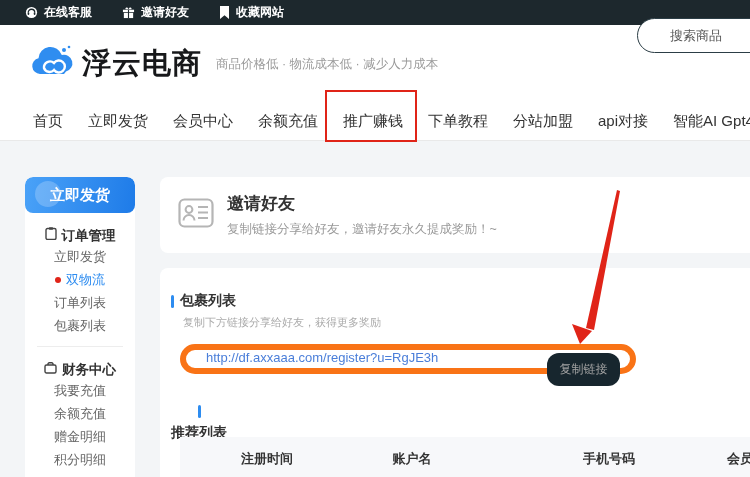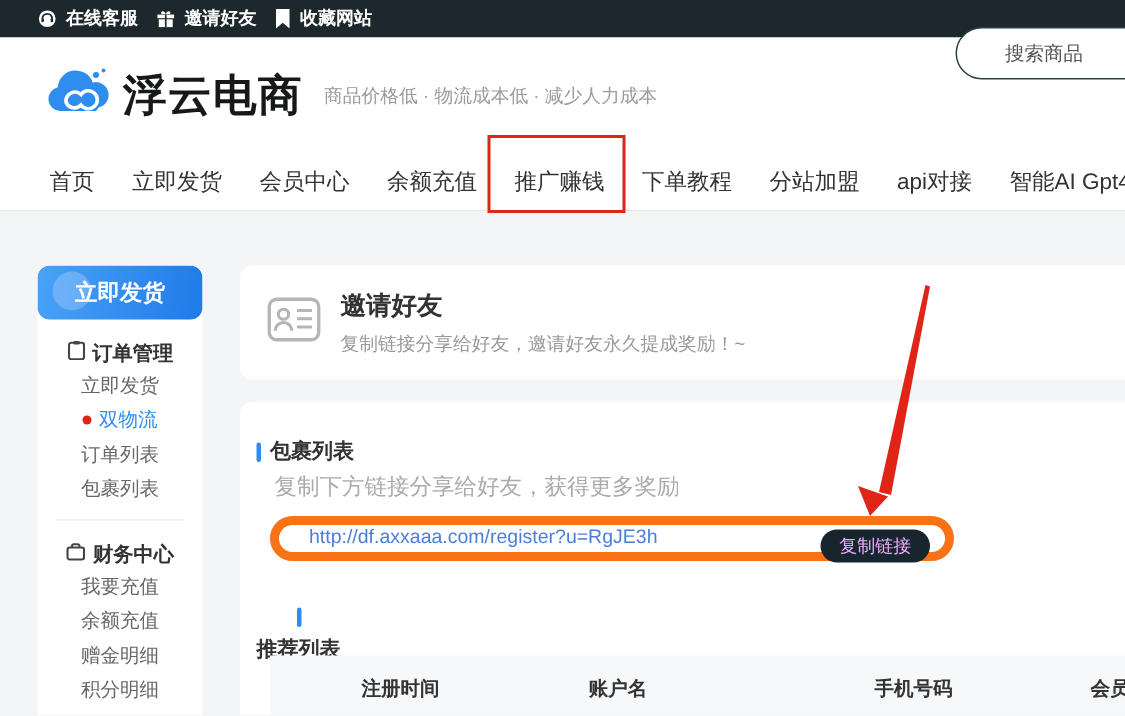--- a/index.html
+++ b/index.html
@@ -7,21 +7,21 @@
   body {
     position:relative; overflow:hidden;
     background:#f3f5f7;
     font-family:"Liberation Sans","DejaVu Sans",sans-serif;
     color:#333;
   }
   
   .topbar {
     position:absolute; left:0; top:0; width:750px; height:25px;
     background:#1d282d; display:flex; align-items:center;
-    padding-left:25px; gap:12px;
+    padding-left:25px; gap:30px;
   }
   .topbar-item { display:flex; align-items:center; gap:6px;
     color:#fff; font-size:12px; font-weight:bold; cursor:pointer; }
   .topbar-item svg { display:block; }
   
   .header {
     position:absolute; left:0; top:25px; width:750px; height:78px;
     background:#fff; display:flex; align-items:center; padding-left:30px;
   }
   .logo { display:flex; align-items:center; gap:6px; }
@@ -85,30 +85,30 @@
   }
   .invite-title { font-size:17px; font-weight:bold; color:#333; margin-bottom:6px; }
   .invite-sub { font-size:12.5px; color:#999; }
   .main-card {
     position:absolute; left:160px; top:268px; width:600px; height:209px;
     background:#fff; border-radius:8px 8px 0 0;
   }
   .sec-head { position:absolute; left:11px; display:flex; align-items:center; gap:6px; }
   .sec-bar { width:3px; height:13px; background:#2d8cf0; border-radius:2px; }
   .sec-title { font-size:14px; font-weight:bold; color:#333; }
-  .sec-sub { position:absolute; left:23px; font-size:15px; color:#aaa; }
+  .sec-sub { position:absolute; left:23px; font-size:11px; color:#aaa; }
   .link-pill {
     position:absolute; left:20px; top:76px; width:456px; height:30px;
     border:6px solid #f97316; border-radius:16px; background:#fff;
     display:flex; padding-left:20px;
   }
   .link-url { font-size:13px; color:#4a7ed9; cursor:text; }
   .copy-btn {
-    position:absolute; right:10px; top:3px; width:73px; height:22px;
-    background:#17262e; border-radius:12px; color:#f0abfc; font-size:12px;
+    position:absolute; right:10px; top:3px; width:73px; height:33px;
+    background:#17262e; border-radius:12px; color:#a3a3a3; font-size:12px;
     display:flex; align-items:center; justify-content:center; cursor:pointer;
   }
   .ref-table {
     position:absolute; left:20px; top:169px; width:580px; height:40px;
     background:#f7f8fa;
   }
   .th { position:absolute; top:13px; transform:translateX(-50%);
     font-size:13px; font-weight:bold; color:#333; white-space:nowrap; }
 </style>
 </head>

